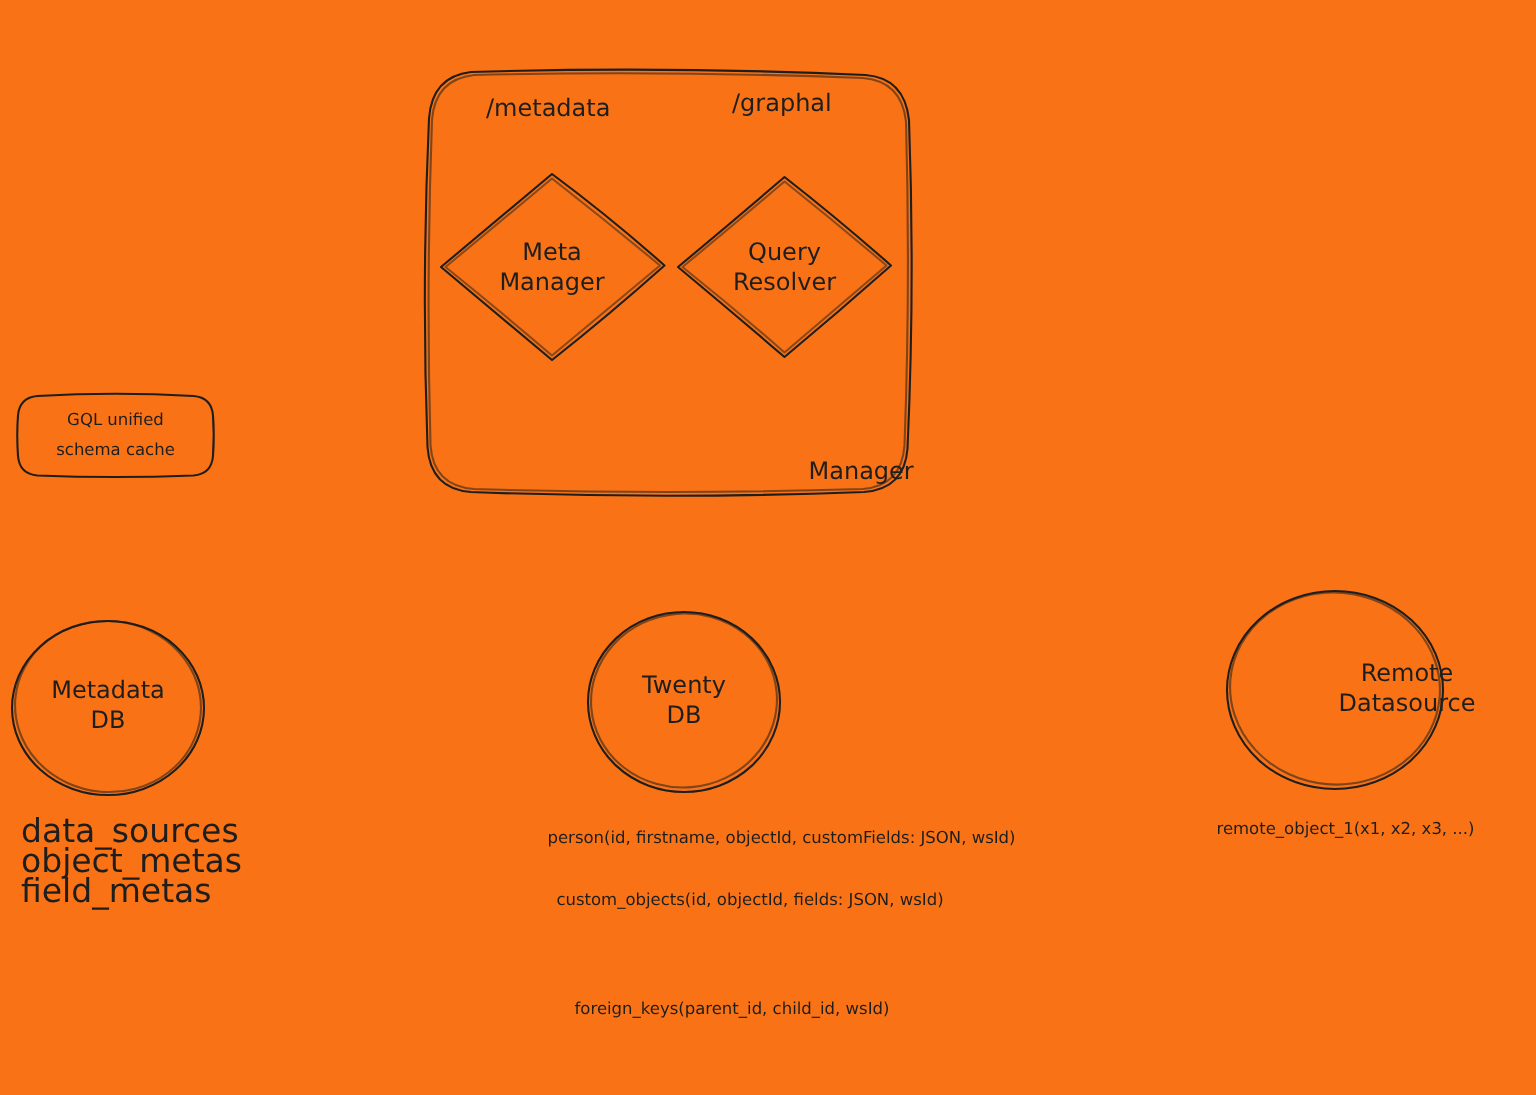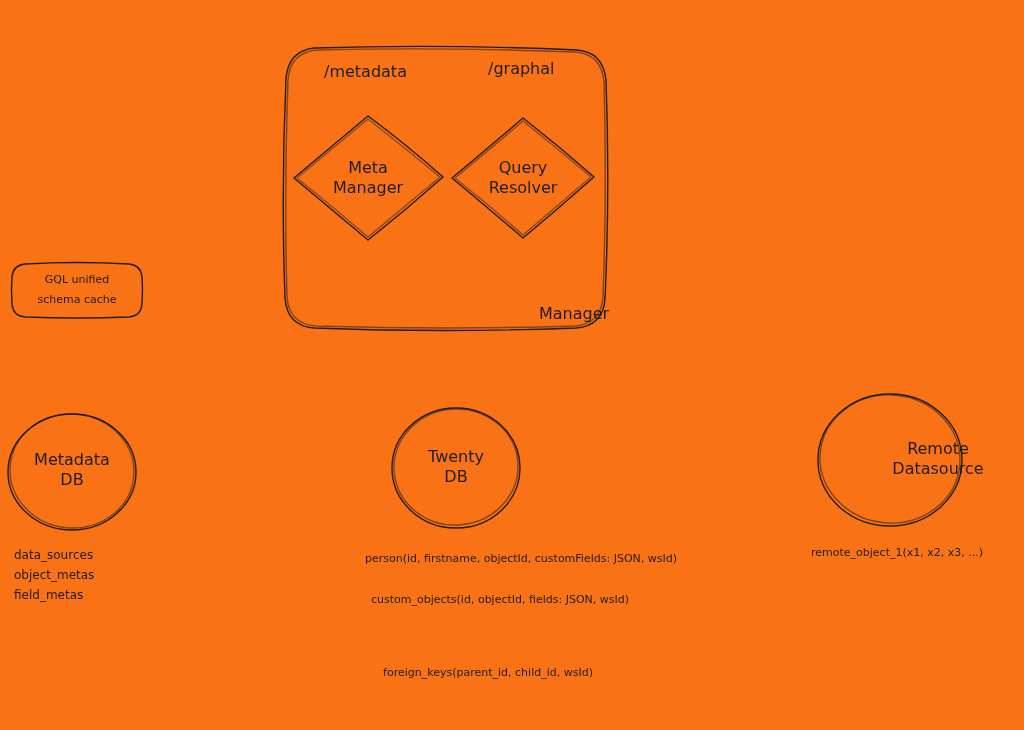--- a/index.html
+++ b/index.html
@@ -37,21 +37,21 @@
     transform: translateX(-50%);
     white-space: nowrap;
     text-align: center;
   }
   .small {
     font-size: 11px;
   }
   .table-list {
     position: absolute;
     color: #1e1e1e;
-    font-size: 12px;
+    font-size: 22px;
     line-height: 20px;
   }
 </style>
 </head>
 <body>
 
 <div class="canvas">
 
   <svg class="shapes" width="1024" height="730" viewBox="0 0 1024 730">
     <g fill="none" stroke="#1e1e1e" stroke-width="1.4" stroke-linecap="round" stroke-linejoin="round">

